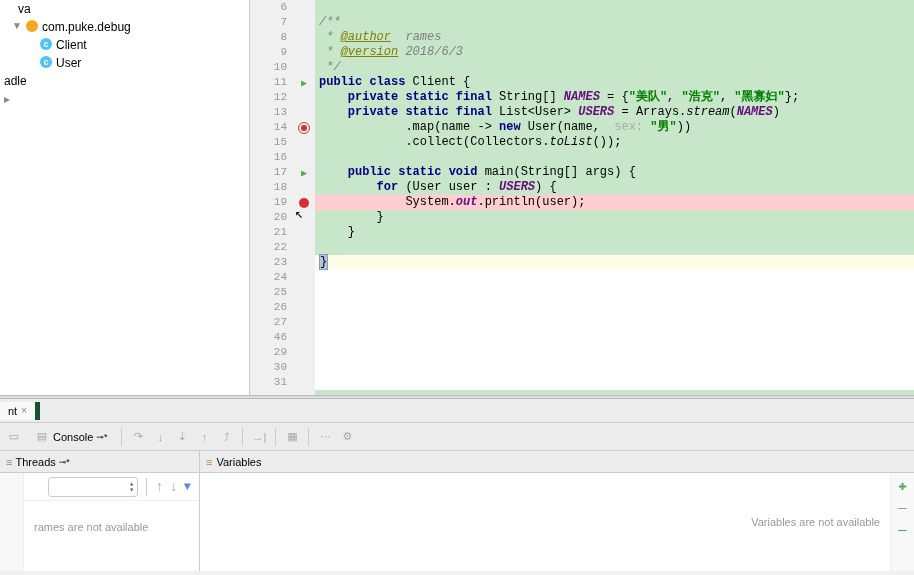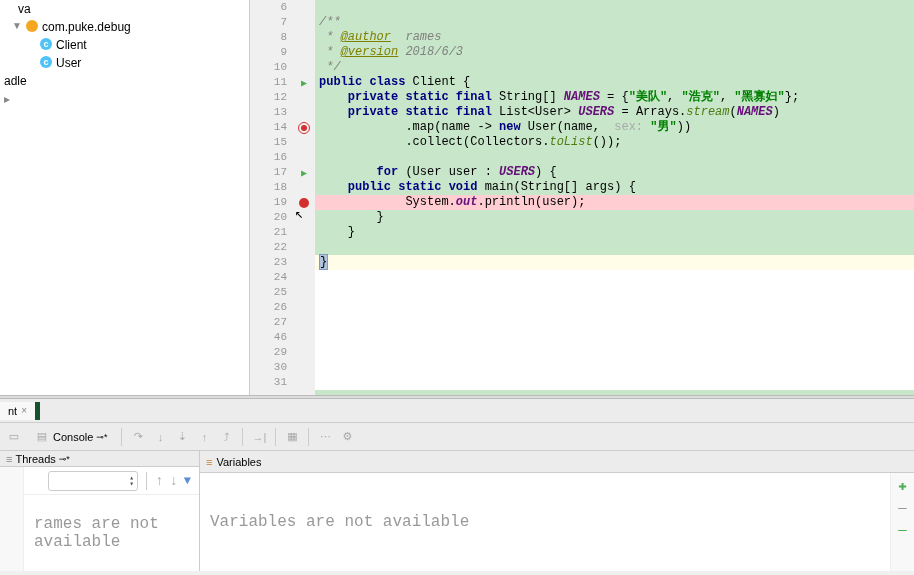--- a/index.html
+++ b/index.html
@@ -32,21 +32,21 @@
     .code-col { flex: 1; background: #c8e6c9; line-height: 15px; font-size: 12px; position: relative; }
     .code-line { height: 15px; white-space: pre; padding-left: 4px; }
     .code-line.white-bg { background: #fff; }
     .code-line.bp-line { background: #ffcdd2; }
     .code-line.highlight { background: #fffde7; }
     
     .kw { color: #000080; font-weight: bold; }
     .anno { color: #808000; font-style: italic; text-decoration: underline; }
     .comment { color: #808080; font-style: italic; }
     .str { color: #008000; font-weight: bold; }
-    .ident { color: #4d7c0f; font-style: italic; }
+    .ident { color: #000000; font-style: italic; }
     .ident-b { color: #660e7a; font-weight: bold; font-style: italic; }
     .hint { color: #aaa; }
     .brace-hl { background: #b0c4de; border: 1px solid #7f9db9; }
     
     .cursor-arrow { position: absolute; top: 205px; left: 0px; font-size: 14px; color: #000; z-index: 10; }
     
     .divider { height: 4px; background: #ddd; border-top: 1px solid #bbb; border-bottom: 1px solid #bbb; }
     
     .tab-bar { height: 24px; background: #ececec; border-bottom: 1px solid #ccc; display: flex; align-items: center; font-family: -apple-system, sans-serif; font-size: 11px; }
     .tab { padding: 3px 8px; background: #f8f8f8; border-right: 5px solid #14532d; display: flex; align-items: center; gap: 4px; }
@@ -65,25 +65,25 @@
     .threads-btn { display: flex; align-items: center; gap: 3px; }
     
     .frames-body { flex: 1; display: flex; }
     .frames-side { width: 24px; background: #f8f8f8; border-right: 1px solid #eee; display: flex; flex-direction: column; align-items: center; padding-top: 4px; gap: 4px; }
     .frames-main { flex: 1; position: relative; }
     .frames-top { height: 28px; border-bottom: 1px solid #eee; display: flex; align-items: center; justify-content: flex-end; padding: 0 8px; gap: 6px; }
     .select-box { width: 90px; height: 20px; background: #fff; border: 1px solid #ccc; border-radius: 3px; display: flex; align-items: center; justify-content: flex-end; padding-right: 3px; }
     .select-arrows { display: flex; flex-direction: column; line-height: 6px; font-size: 8px; color: #555; }
     .nav-arrow { color: #aaa; font-size: 14px; }
     .filter-icon { color: #5a8fd6; font-size: 12px; }
-    .msg-text { padding: 20px 10px; color: #999; font-family: Liberation Mono, monospace; font-size: 16px; }
+    .msg-text { padding: 20px 10px; color: #999; font-family: Liberation Sans, sans-serif; font-size: 11px; }
     
     .vars-body { flex: 1; display: flex; }
     .vars-side { width: 24px; background: #f8f8f8; border-left: 1px solid #eee; display: flex; flex-direction: column; align-items: center; padding-top: 4px; gap: 6px; }
-    .vars-main { flex: 1; display: flex; align-items: center; justify-content: flex-start; }
+    .vars-main { flex: 1; display: flex; align-items: center; justify-content: flex-end; }
     .plus-icon { color: #4caf50; font-weight: bold; font-size: 14px; }
     .minus-icon { color: #999; font-size: 14px; }
     .dash-icon { color: #4caf50; font-size: 14px; }
   </style>
 </head>
 <body>
 
 <div class="main-layout">
   <div class="sidebar">
     <div class="sidebar-item">
@@ -156,22 +156,22 @@
         <div class="code-line"><span class="comment">/**</span></div>
         <div class="code-line"><span class="comment"> * </span><span class="anno">@author</span><span class="comment">  rames</span></div>
         <div class="code-line"><span class="comment"> * </span><span class="anno">@version</span><span class="comment"> 2018/6/3</span></div>
         <div class="code-line"><span class="comment"> */</span></div>
         <div class="code-line"><span class="kw">public class</span> Client {</div>
         <div class="code-line">    <span class="kw">private static final</span> String[] <span class="ident-b">NAMES</span> = {<span class="str">"美队"</span>, <span class="str">"浩克"</span>, <span class="str">"黑寡妇"</span>};</div>
         <div class="code-line">    <span class="kw">private static final</span> List&lt;User&gt; <span class="ident-b">USERS</span> = Arrays.<span class="ident">stream</span>(<span class="ident-b">NAMES</span>)</div>
         <div class="code-line">            .map(name -&gt; <span class="kw">new</span> User(name,  <span class="hint">sex:</span> <span class="str">"男"</span>))</div>
         <div class="code-line">            .collect(Collectors.<span class="ident">toList</span>());</div>
         <div class="code-line"></div>
+        <div class="code-line">    <span class="kw">public static void</span> main(String[] args) {</div>
         <div class="code-line">        <span class="kw">for</span> (User user : <span class="ident-b">USERS</span>) {</div>
-        <div class="code-line">    <span class="kw">public static void</span> main(String[] args) {</div>
         <div class="code-line bp-line">            System.<span class="ident-b">out</span>.println(user);</div>
         <div class="code-line">        }</div>
         <div class="code-line">    }</div>
         <div class="code-line"></div>
         <div class="code-line highlight"><span class="brace-hl">}</span></div>
         <div class="code-line white-bg"></div>
         <div class="code-line white-bg"></div>
         <div class="code-line white-bg"></div>
         <div class="code-line white-bg"></div>
         <div class="code-line white-bg"></div>

